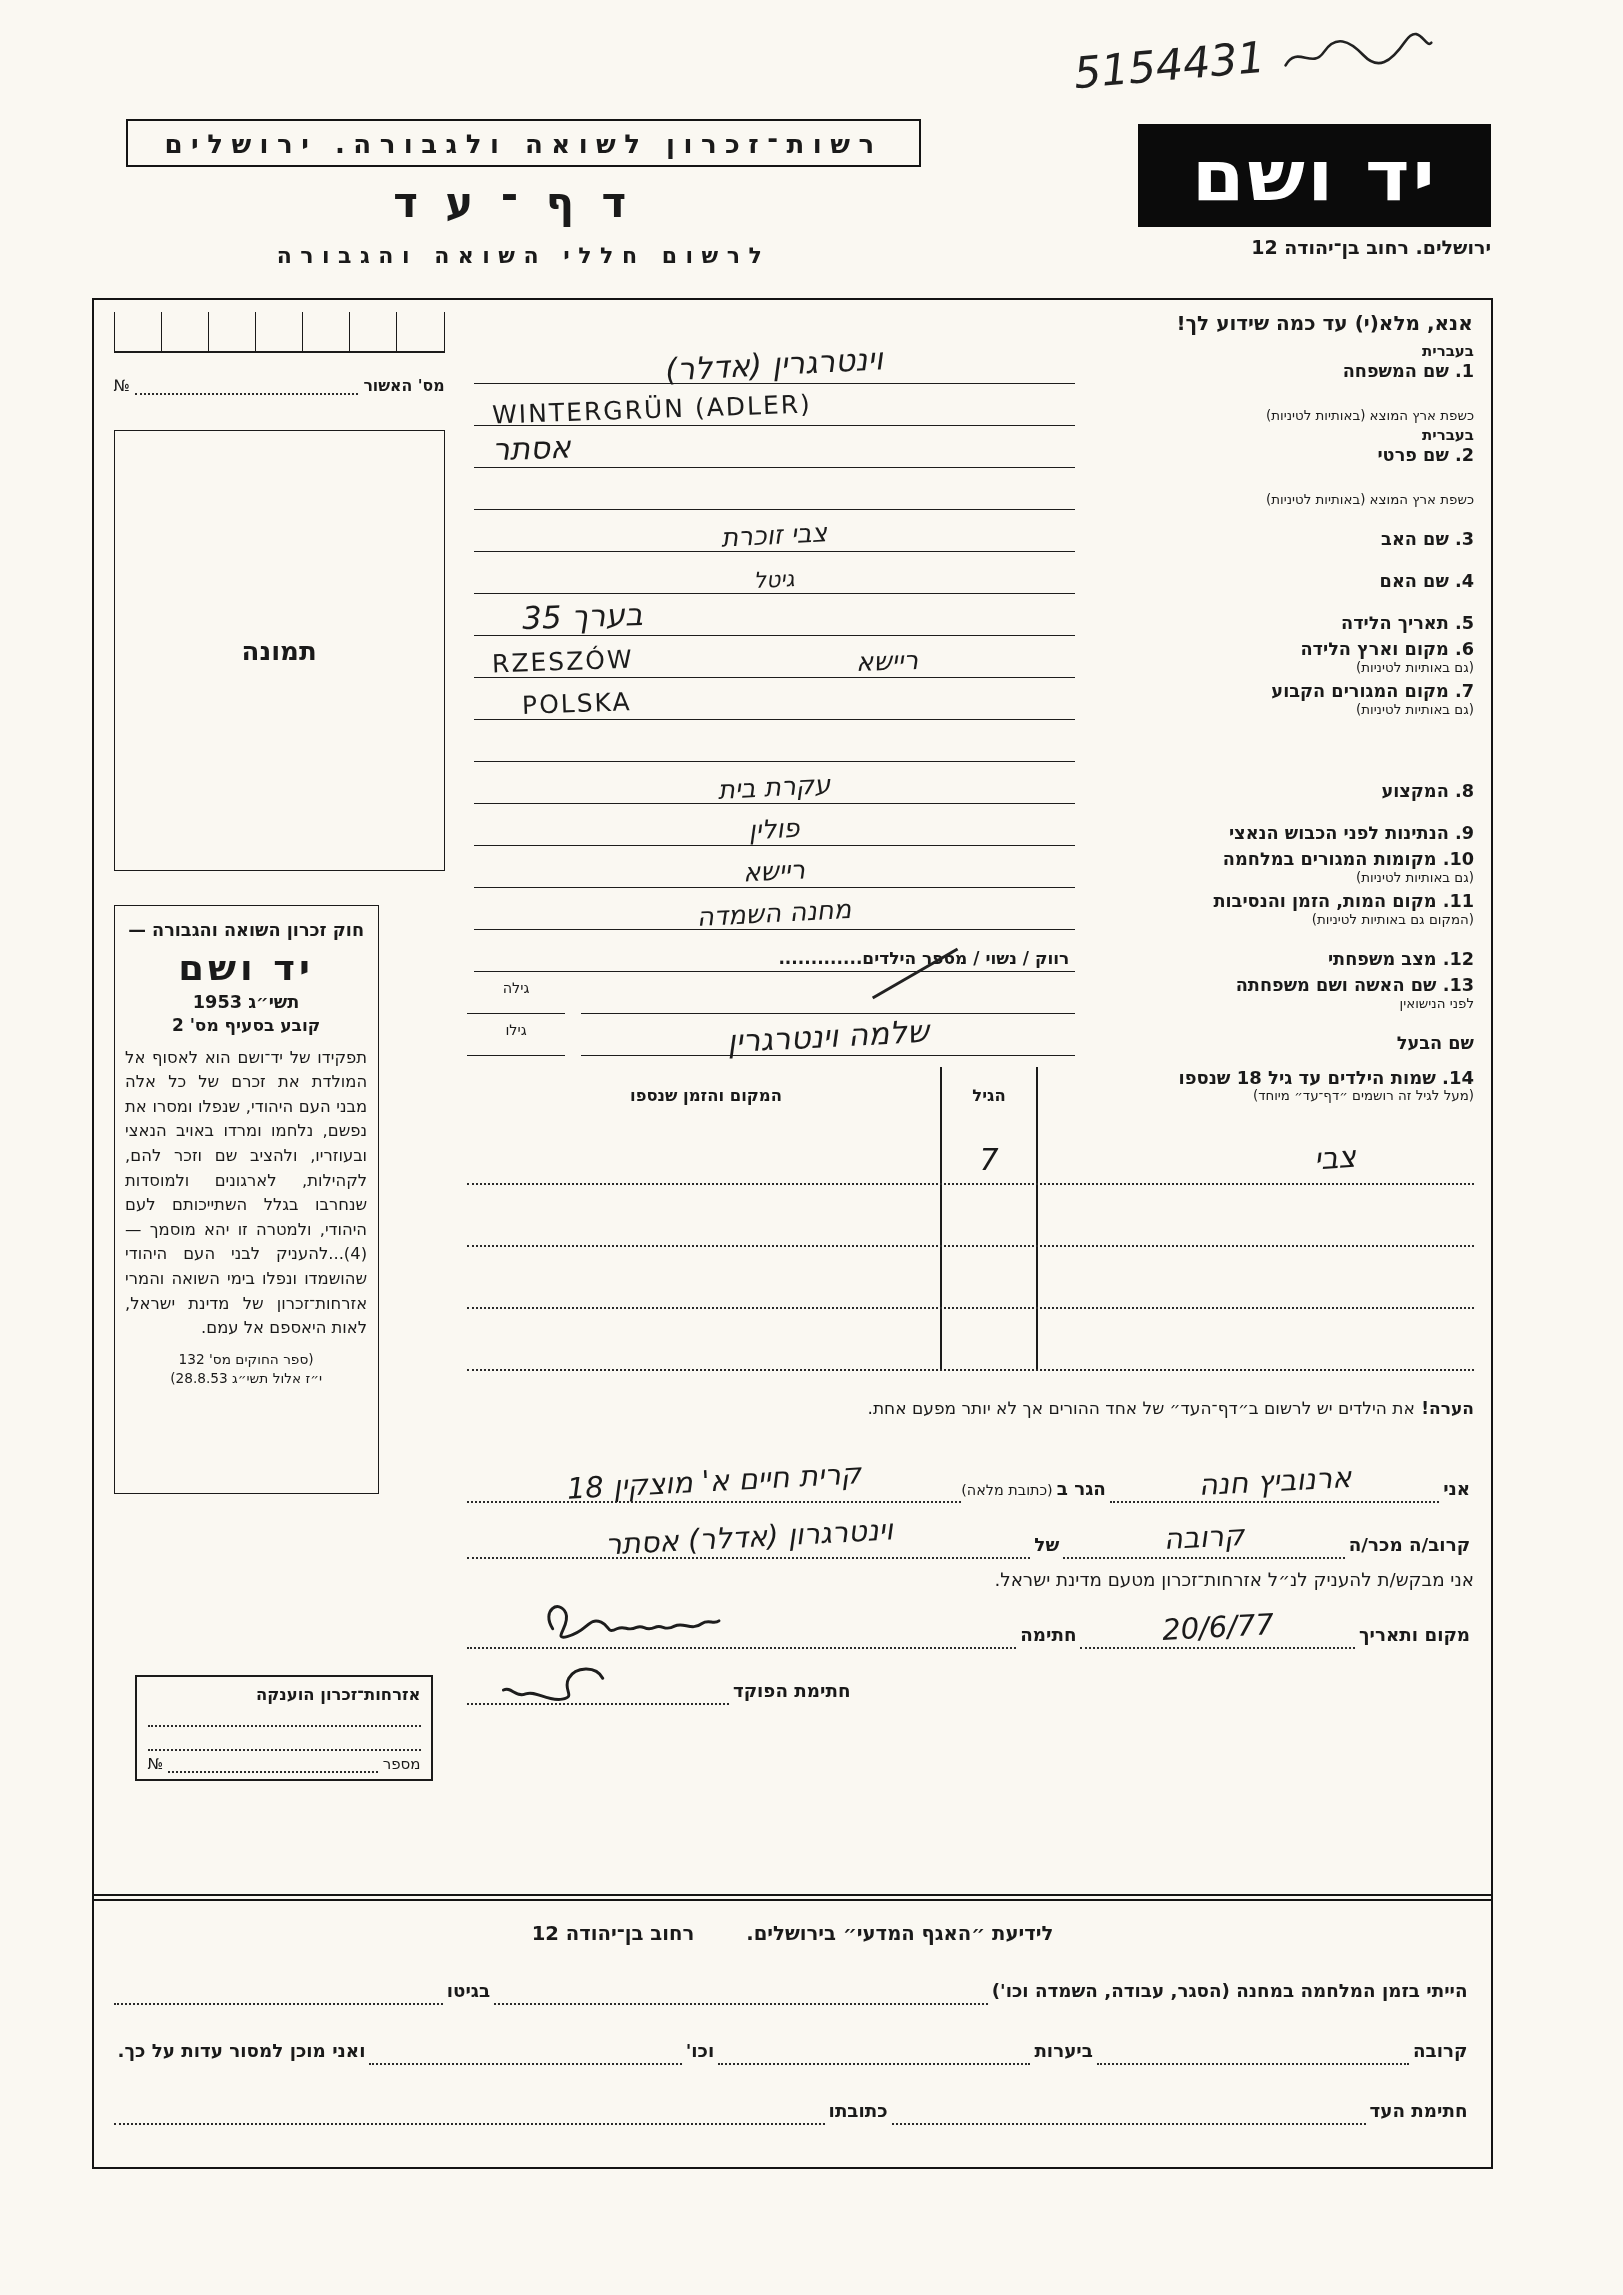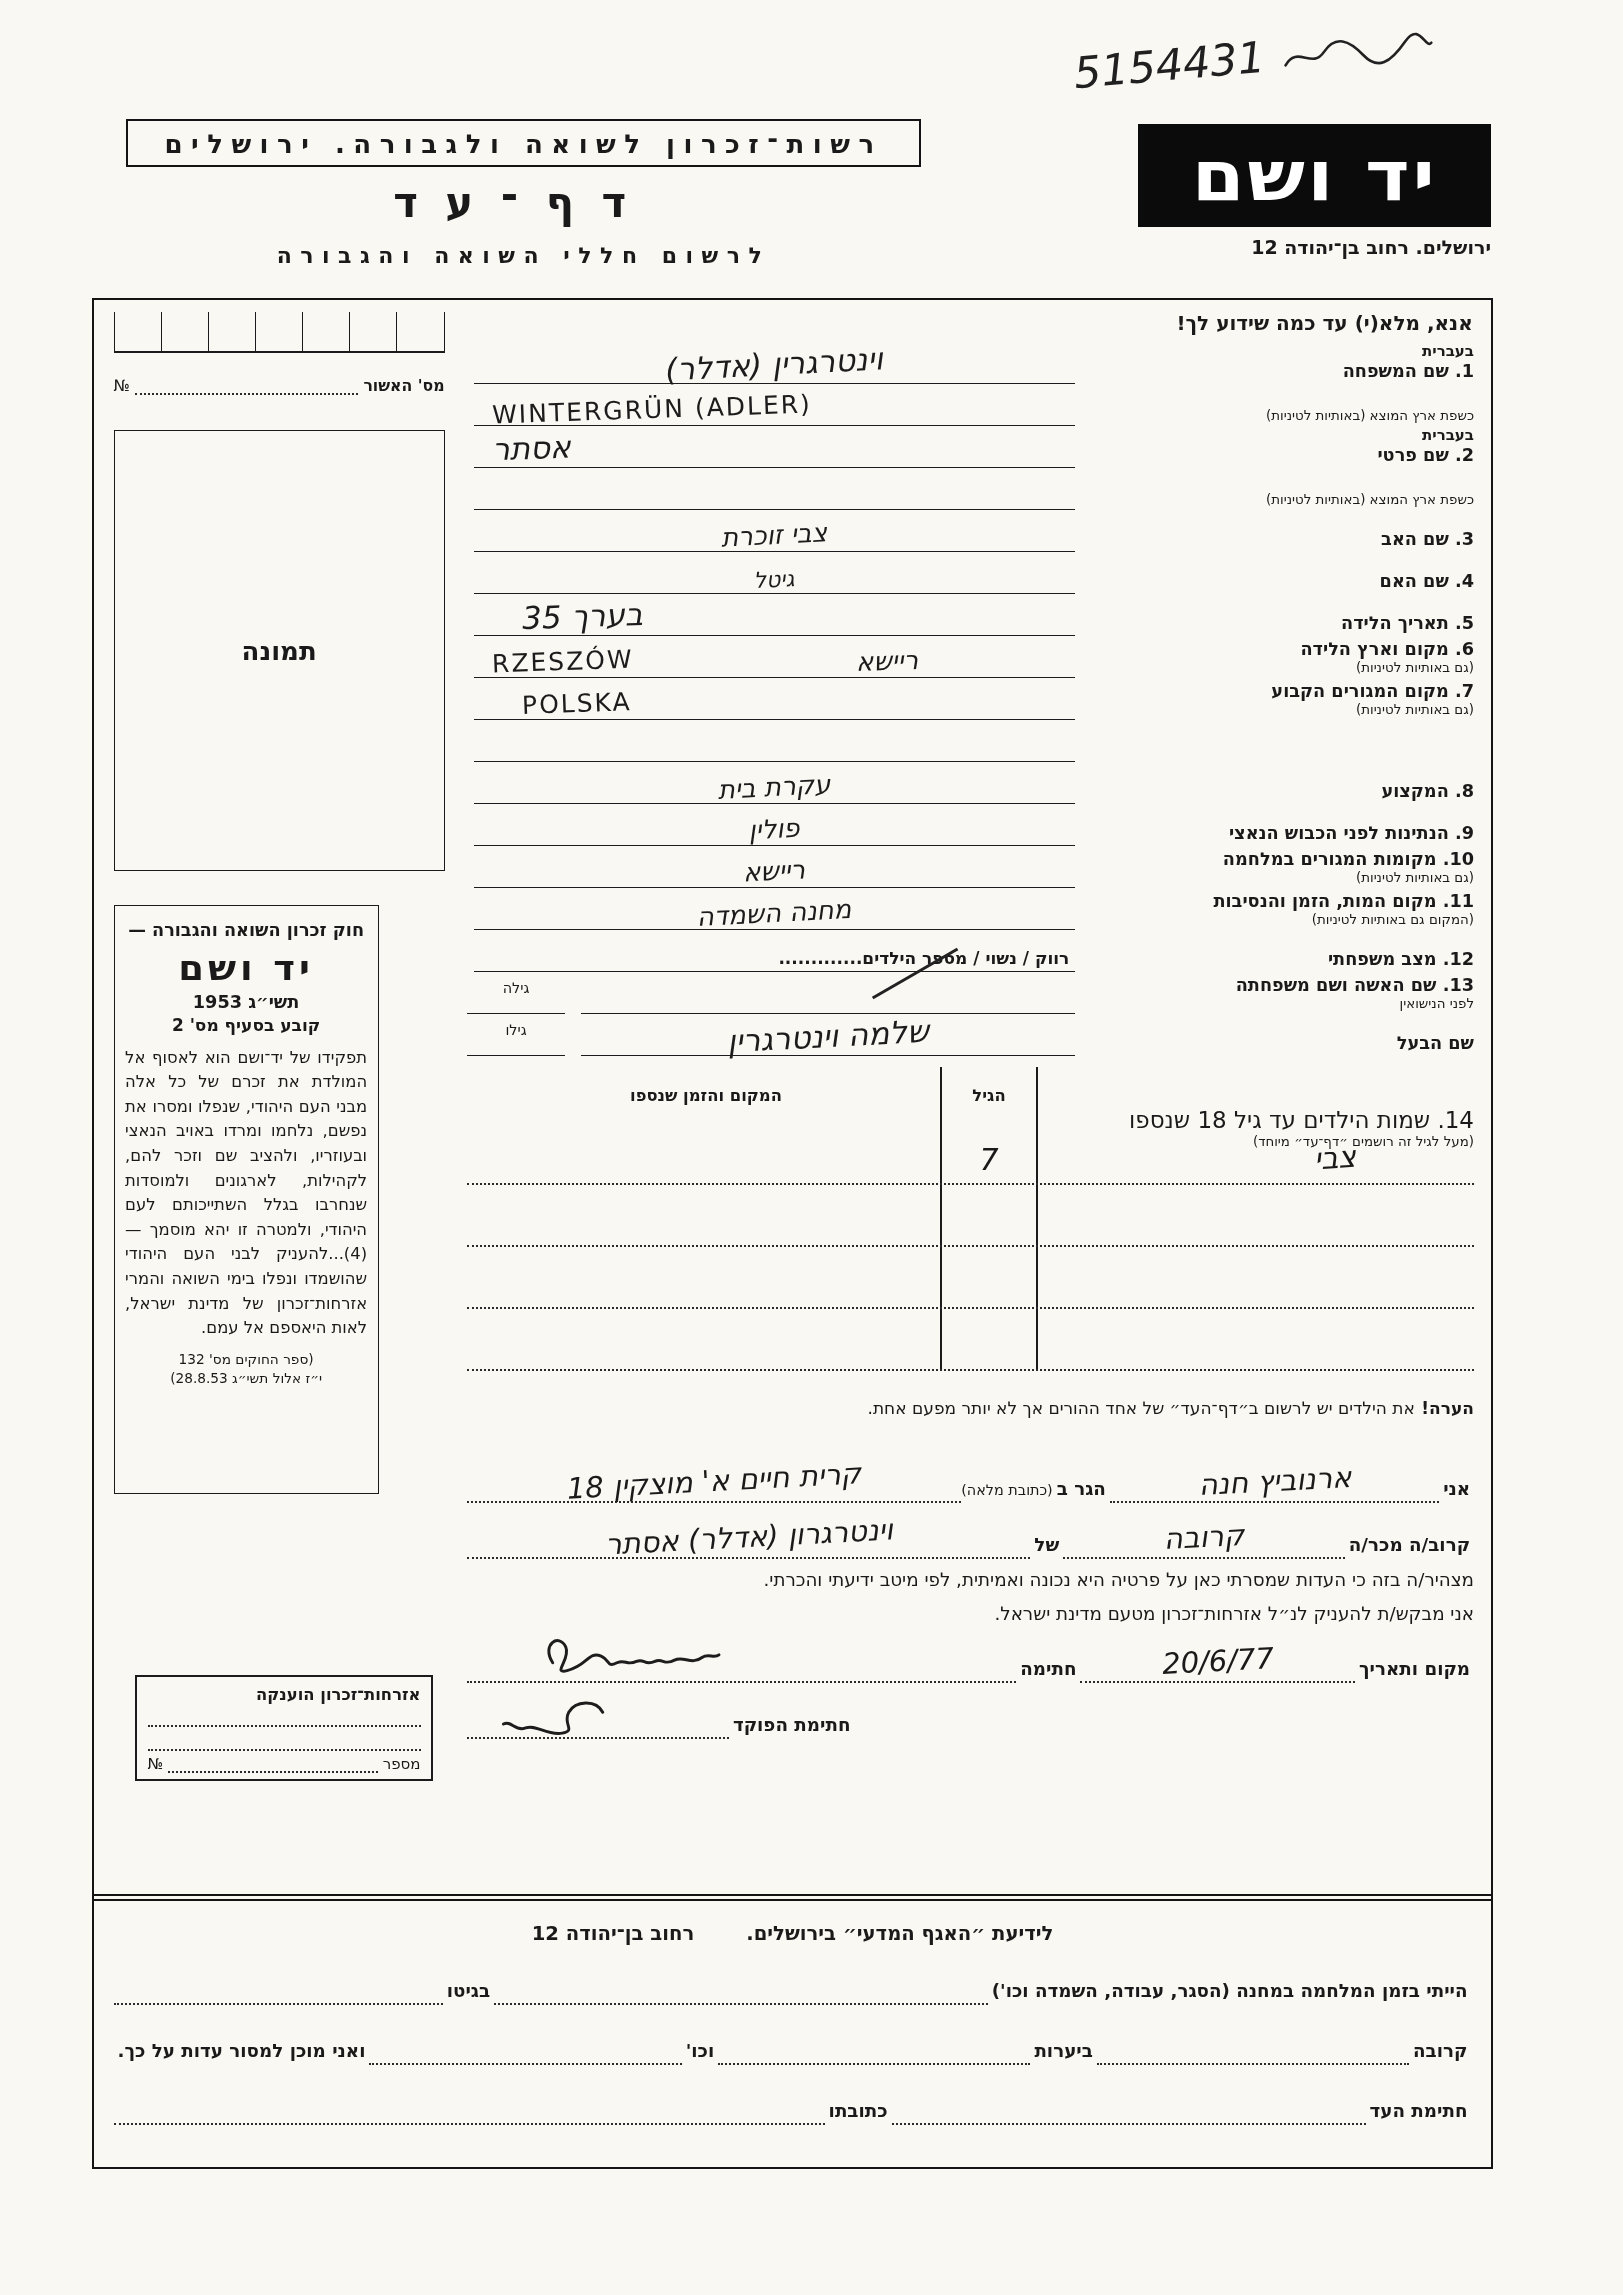--- a/index.html
+++ b/index.html
@@ -68,21 +68,21 @@
   .hw-small { font-size:22px; }
   .hw-center { left:50%; transform:translateX(-50%) rotate(-3deg); }
   .hw-left { left:3%; }
   .hw-left2 { left:8%; }
   .hw-mid-right { right:26%; }
   .hw-print { font-style:normal; letter-spacing:2px; font-size:25px; }
 
   
   .child-block { position:relative; margin-top:10.5px; height:313px; }
   .child-label { position:absolute; right:0; top:0; width:419px; text-align:right; line-height:1.2; }
-  .child-label .main { font-size:23px; font-weight:normal;margin-top:40px; }
+  .child-label .main { font-size:18px; font-weight:bold; }
   .child-label .sub { font-size:13.4px; }
   .col-place-head { position:absolute; left:72px; top:19.6px; width:334px; text-align:center; font-size:16.4px; font-weight:bold; }
   .col-age-head { position:absolute; left:473px; top:19.6px; width:98px; text-align:center; font-size:16.4px; font-weight:bold; }
   .age-col { position:absolute; left:473px; top:0; width:98px; height:302px; border-left:2px solid #1b1b1b; border-right:2px solid #1b1b1b; }
   .child-rows { position:absolute; top:56px; left:0; right:0; }
   .child-row { height:62px; border-bottom:2px dotted #2a2a2a; position:relative; }
   .hw-cname { position:absolute; right:118px; bottom:7.9px; font-size:30px; font-style:italic; transform:rotate(-4deg); }
   .hw-cage { position:absolute; left:473px; width:98px; text-align:center; bottom:5.2px; font-size:30px; font-style:italic; }
 
   .note-row { margin-top:18.3px; font-size:17px; display:flex; gap:6.5px; align-items:baseline; }
@@ -381,21 +381,20 @@
           <span class="dlabel">קרוב/ה מכר/ה</span>
           <span class="dline f1">
             <span class="dhw">קרובה</span>
           </span>
           <span class="dlabel">של</span>
           <span class="dline f2">
             <span class="dhw">וינטרגרון (אדלר) אסתר</span>
           </span>
         </div>
 
-        <div class="drow-text">מצהיר/ה בזה כי העדות שמסרתי כאן על פרטיה היא נכונה ואמיתית, לפי מיטב ידיעתי והכרתי.</div>
         <div class="drow-text">אני מבקש/ת להעניק לנ״ל אזרחות־זכרון מטעם מדינת ישראל.</div>
 
         <div class="drow">
           <span class="dlabel">מקום ותאריך</span>
           <span class="dline f1">
             <span class="dhw">20/6/77</span>
           </span>
           <span class="dlabel">חתימה</span>
           <span class="dline f2">
             <span class="sig-wrap">

